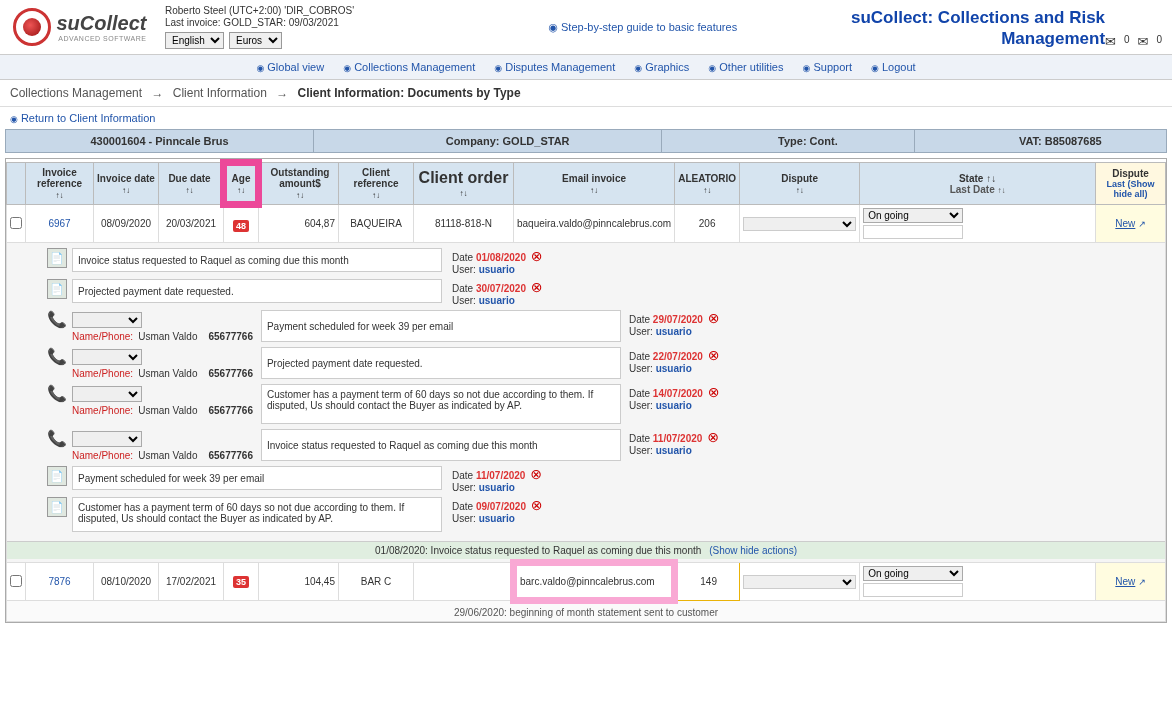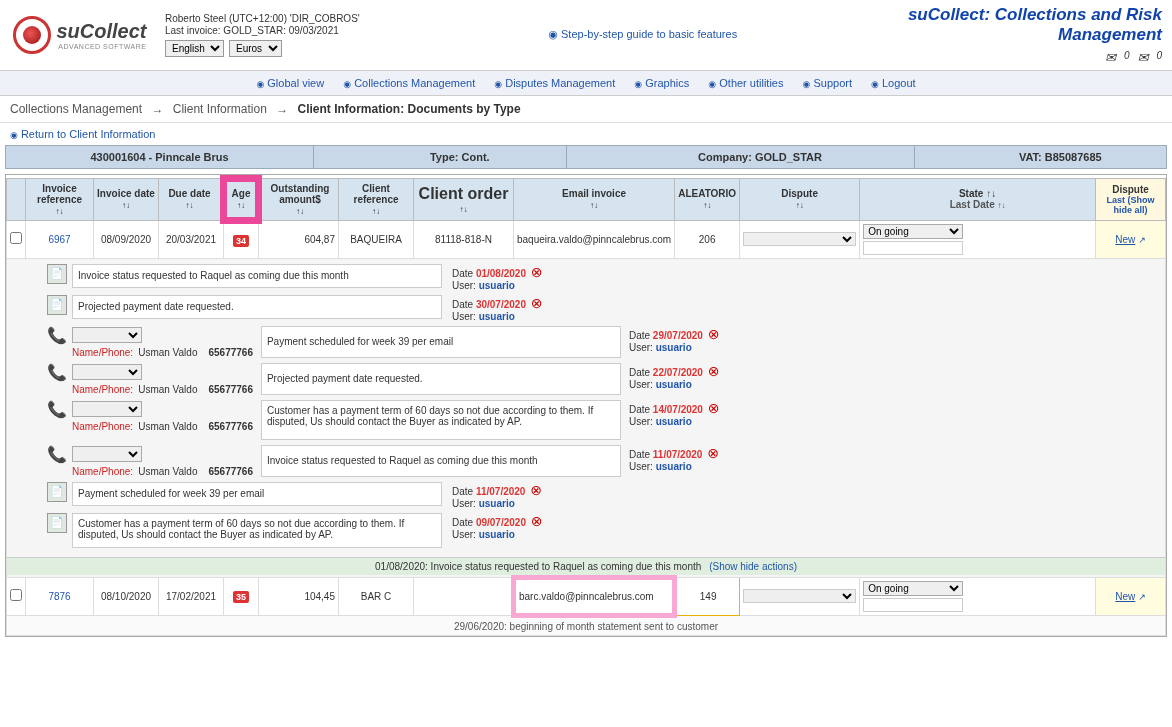--- a/index.html
+++ b/index.html
@@ -17,40 +17,40 @@
       </div>
       <div>
         <div style="font-size:20px;font-weight:bold;color:#444;font-style:italic;">suCollect</div>
         <div style="font-size:7px;color:#888;letter-spacing:0.5px;">ADVANCED SOFTWARE</div>
       </div>
     </div>
   </div>
 
   <div style="flex:1;padding-left:15px;display:flex;flex-direction:column;justify-content:center;">
     <div>
-      <div style="font-size:10px;color:#333;">Roberto Steel (UTC+12:00) 'DIR_COBROS'</div>
+      <div style="font-size:10px;color:#333;">Roberto Steel (UTC+2:00) 'DIR_COBROS'</div>
       <div style="font-size:10px;color:#333;margin-top:1px;">Last invoice: GOLD_STAR: 09/03/2021</div>
     </div>
     <div style="display:flex;gap:5px;margin-top:4px;">
       <select style="font-size:10px;border:1px solid #999;padding:1px 2px;">
         <option>English</option>
       </select>
       <select style="font-size:10px;border:1px solid #999;padding:1px 2px;">
         <option>Euros</option>
       </select>
     </div>
   </div>
 
   <div style="flex:1;display:flex;align-items:center;justify-content:center;">
     <a href="#" style="color:#2255aa;font-size:11px;text-decoration:none;">
       <span style="color:#2255aa;">◉</span> <span>Step-by-step guide to basic features</span>
     </a>
   </div>
 
-  <div style="width:360px;display:flex;flex-direction:column;justify-content:space-between;align-items:flex-end;font-style:italic;">
+  <div style="width:360px;display:flex;flex-direction:row;justify-content:space-between;align-items:flex-end;">
     <h1 style="font-size:17px;color:#1144aa;font-weight:bold;text-align:right;line-height:1.2;">suCollect: Collections and Risk Management</h1>
     <div style="display:flex;gap:8px;font-size:10px;margin-top:4px;">
       <span style="font-size:13px;">✉</span>
       <span>0</span>
       <span style="font-size:13px;">✉</span>
       <span>0</span>
     </div>
   </div>
 </div>
 
@@ -71,22 +71,22 @@
   <span style="margin:0 6px;color:#555;">→</span>
   <strong style="color:#333;">Client Information: Documents by Type</strong>
 </div>
 
 <div style="padding:5px 10px;">
   <a href="#" style="color:#2255aa;font-size:11px;text-decoration:none;"><span style="font-size:9px;">◉</span> <span>Return to Client Information</span></a>
 </div>
 
 <div style="display:flex;background:#c8d8e8;border:1px solid #9ab;font-size:11px;font-weight:bold;margin:0 5px;gap:40px;">
   <div style="flex:1.5;padding:5px 10px;border-right:1px solid #9ab;text-align:center;">430001604 - Pinncale Brus</div>
+  <div style="flex:1.5;padding:5px 10px;border-right:1px solid #9ab;text-align:center;">Company: GOLD_STAR</div>
   <div style="flex:1;padding:5px 10px;border-right:1px solid #9ab;text-align:center;">Type: Cont.</div>
-  <div style="flex:1.5;padding:5px 10px;border-right:1px solid #9ab;text-align:center;">Company: GOLD_STAR</div>
   <div style="flex:1;padding:5px 10px;text-align:center;">VAT: B85087685</div>
 </div>
 
 <div style="margin:5px;border:1px solid #aaa;overflow-x:auto;">
   <table style="width:100%;border-collapse:collapse;font-size:10px;">
     <thead>
       <tr>
         <th style="width:18px;background:#d6e4f0;padding:4px 2px;border:1px solid #bbb;text-align:center;"></th>
         <th style="width:68px;background:#d6e4f0;padding:4px 3px;border:1px solid #bbb;text-align:center;">
           <div style="font-size:10px;font-weight:bold;">Invoice reference</div>
@@ -141,21 +141,21 @@
     <tbody>
 
       <tr>
         <td style="text-align:center;padding:3px;border:1px solid #ddd;"><input type="checkbox" style=""></td>
         <td style="padding:3px;border:1px solid #ddd;text-align:center;">
           <a href="#" style="color:#2255aa;text-decoration:none;">6967</a>
         </td>
         <td style="padding:3px;border:1px solid #ddd;text-align:center;">08/09/2020</td>
         <td style="padding:3px;border:1px solid #ddd;text-align:center;">20/03/2021</td>
         <td style="padding:3px;border:1px solid #ddd;text-align:center;">
-          <span style="background:#dd3333;color:white;padding:1px 3px;border-radius:2px;font-size:9px;font-weight:bold;">34</span>
+          <span style="background:#dd3333;color:white;padding:1px 3px;border-radius:2px;font-size:9px;font-weight:bold;">48</span>
         </td>
         <td style="padding:3px;border:1px solid #ddd;text-align:right;">604,87</td>
         <td style="padding:3px;border:1px solid #ddd;text-align:center;">BAQUEIRA</td>
         <td style="padding:3px;border:1px solid #ddd;text-align:center;">81118-818-N</td>
         <td style="padding:3px;border:1px solid #ddd;font-size:10px;">baqueira.valdo@pinncalebrus.com</td>
         <td style="padding:3px;border:1px solid #ddd;text-align:center;">206</td>
         <td style="padding:3px;border:1px solid #ddd;">
           <select style="font-size:9px;width:100%;border:1px solid #ccc;"><option></option></select>
         </td>
         <td style="padding:3px;border:1px solid #ddd;" colspan="2">
@@ -311,21 +311,21 @@
           <a href="#" style="color:#2255aa;text-decoration:none;">7876</a>
         </td>
         <td style="padding:3px;border:1px solid #ddd;text-align:center;">08/10/2020</td>
         <td style="padding:3px;border:1px solid #ddd;text-align:center;">17/02/2021</td>
         <td style="padding:3px;border:1px solid #ddd;text-align:center;">
           <span style="background:#dd3333;color:white;padding:1px 3px;border-radius:2px;font-size:9px;font-weight:bold;">35</span>
         </td>
         <td style="padding:3px;border:1px solid #ddd;text-align:right;">104,45</td>
         <td style="padding:3px;border:1px solid #ddd;text-align:center;">BAR C</td>
         <td style="padding:3px;border:1px solid #ddd;text-align:center;"></td>
-        <td style="padding:3px;border:5px solid #f9a8d4;font-size:10px;">barc.valdo@pinncalebrus.com</td>
+        <td style="padding:3px;border:7px solid #f9a8d4;font-size:10px;">barc.valdo@pinncalebrus.com</td>
         <td style="padding:3px;border:1px solid #eab308;text-align:center;">149</td>
         <td style="padding:3px;border:1px solid #ddd;">
           <select style="font-size:9px;width:100%;border:1px solid #ccc;"><option></option></select>
         </td>
         <td style="padding:3px;border:1px solid #ddd;" colspan="2">
           <div style="display:flex;flex-direction:column;gap:2px;">
             <select style="font-size:10px;border:1px solid #aaa;width:100px;">
               <option>On going</option>
             </select>
             <input type="text" style="width: 100px; font-size: 9px; border: 1px solid rgb(204, 204, 204); padding: 1px;">

